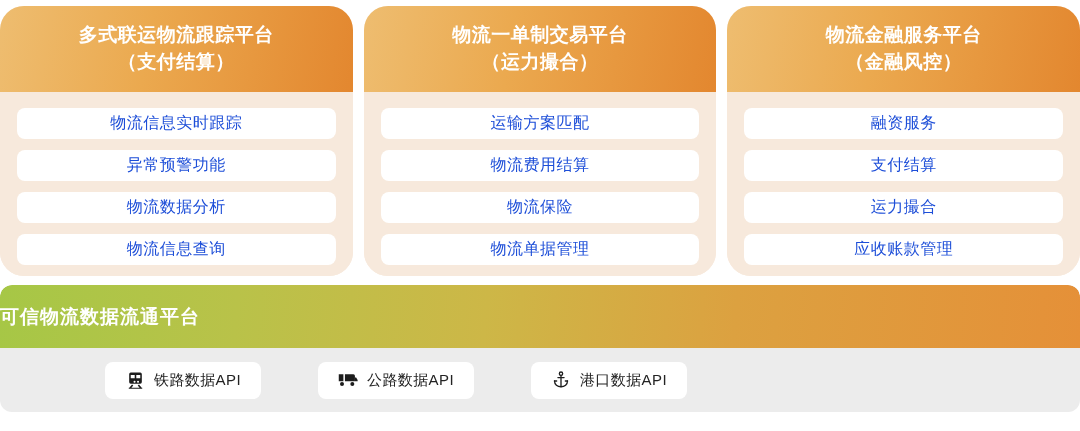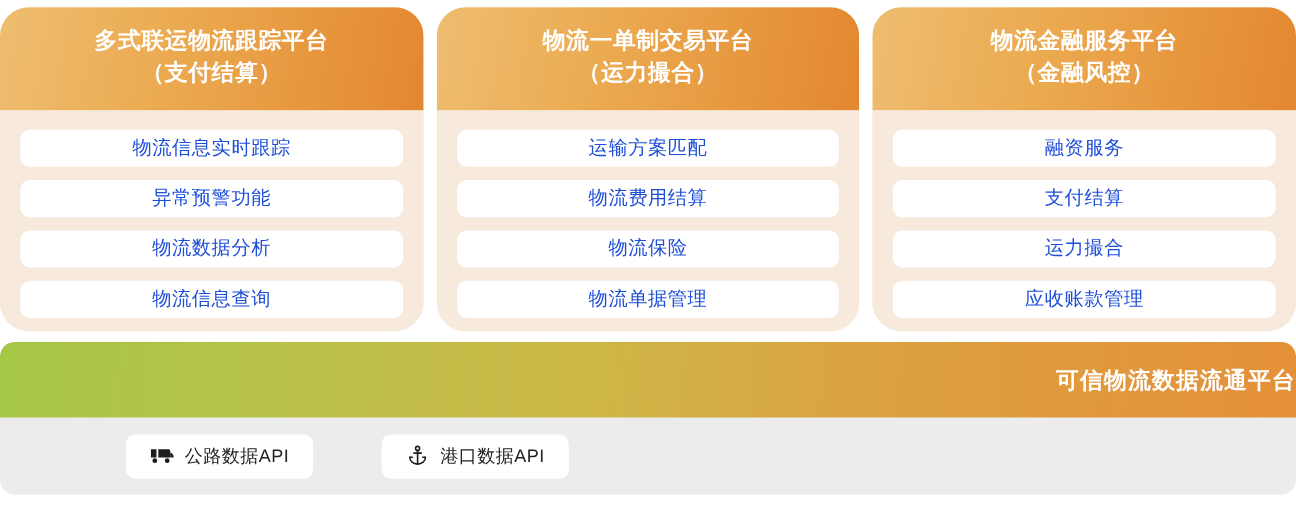--- a/index.html
+++ b/index.html
@@ -84,21 +84,21 @@
     height: 127px;
     border-radius: 12px;
     background: #ECECEC;
     overflow: hidden;
   }
   .banner {
     height: 63px;
     background: linear-gradient(95deg, #A6C746 0%, #B9C249 22%, #CDB747 45%, #DCA140 68%, #E59038 100%);
     display: flex;
     align-items: center;
-    justify-content: flex-end;
+    justify-content: flex-start;
     border-radius: 12px 12px 0 0;
   }
   .banner-title {
     color: #ffffff;
     font-size: 19px;
     font-weight: bold;
     letter-spacing: 1px;
   }
   .api-row {
     height: 64px;
@@ -185,20 +185,29 @@
 </div>
 
 <div class="bottom-panel">
 
   <div class="banner">
     <span class="banner-title">可信物流数据流通平台</span>
   </div>
 
   <div class="api-row">
 
+    <div class="api-pill">
+      <span class="api-icon">
+        <svg viewBox="0 0 24 24" width="19" height="19" fill="currentColor" aria-hidden="true">
+          <path d="M6 2h12a2 2 0 0 1 2 2v10a2 2 0 0 1-2 2H6a2 2 0 0 1-2-2V4a2 2 0 0 1 2-2zm0 3v4h5V5H6zm7 0v4h5V5h-5zm-2.2 7.2a1.3 1.3 0 1 0 0 2.6 1.3 1.3 0 0 0 0-2.6zm4.4 0a1.3 1.3 0 1 0 0 2.6 1.3 1.3 0 0 0 0-2.6z"></path>
+          <path d="M7.6 17.1 4.2 21h2.6l2.4-2.8zM16.4 17.1 19.8 21h-2.6l-2.4-2.8zM3.5 21h17v1.3h-17z"></path>
+        </svg>
+      </span>
+      <span class="api-label">铁路数据API</span>
+    </div>
 
     <div class="api-pill">
       <span class="api-icon">
         <svg viewBox="0 0 26 24" width="21" height="19" fill="currentColor" aria-hidden="true">
           <path d="M1 4h6v9H1z"></path>
           <path d="M9 4h11a2 2 0 0 1 2 2v7H9z"></path>
           <path d="M22 8h1.6l1.9 3.2V13H22z"></path>
           <circle cx="5.2" cy="16.4" r="2.6"></circle>
           <circle cx="18.6" cy="16.4" r="2.6"></circle>
           <path d="M1 14h23v1.4H1z" opacity="0"></path>

